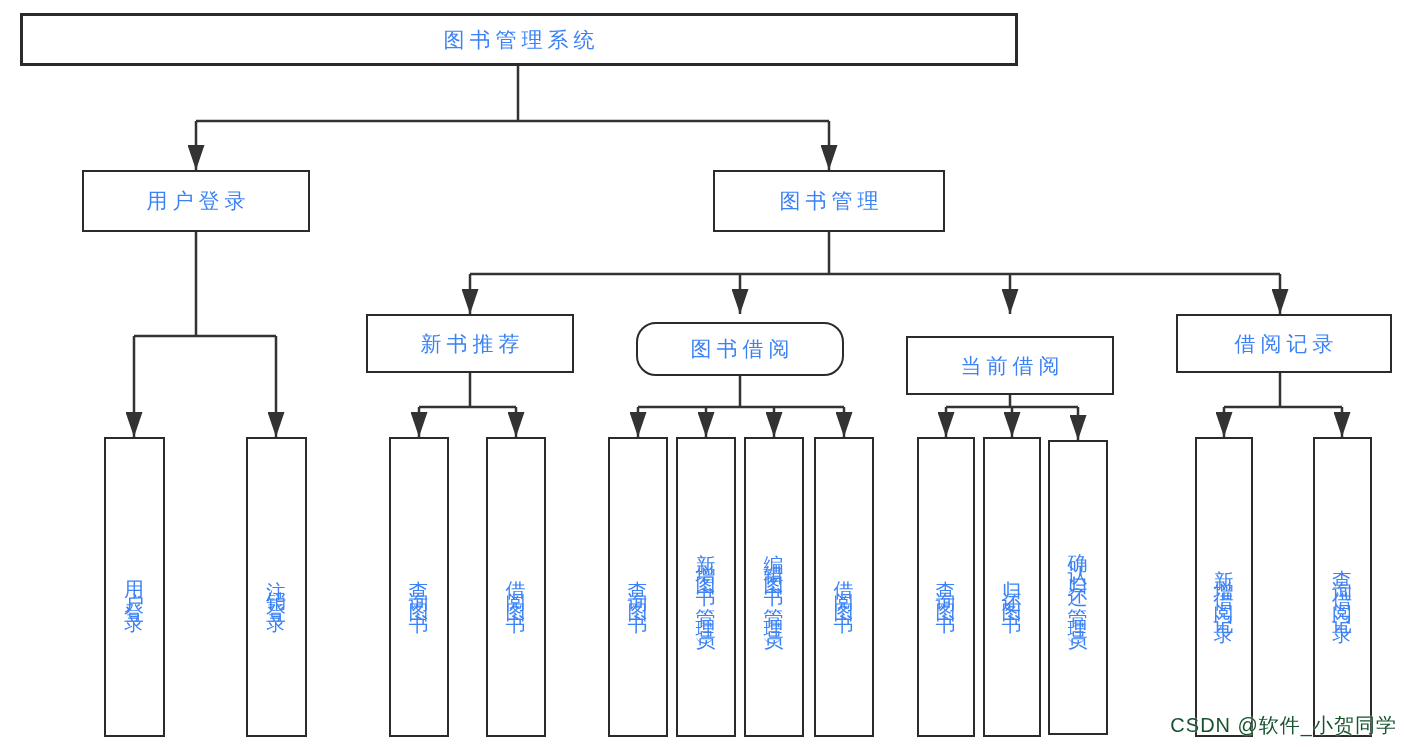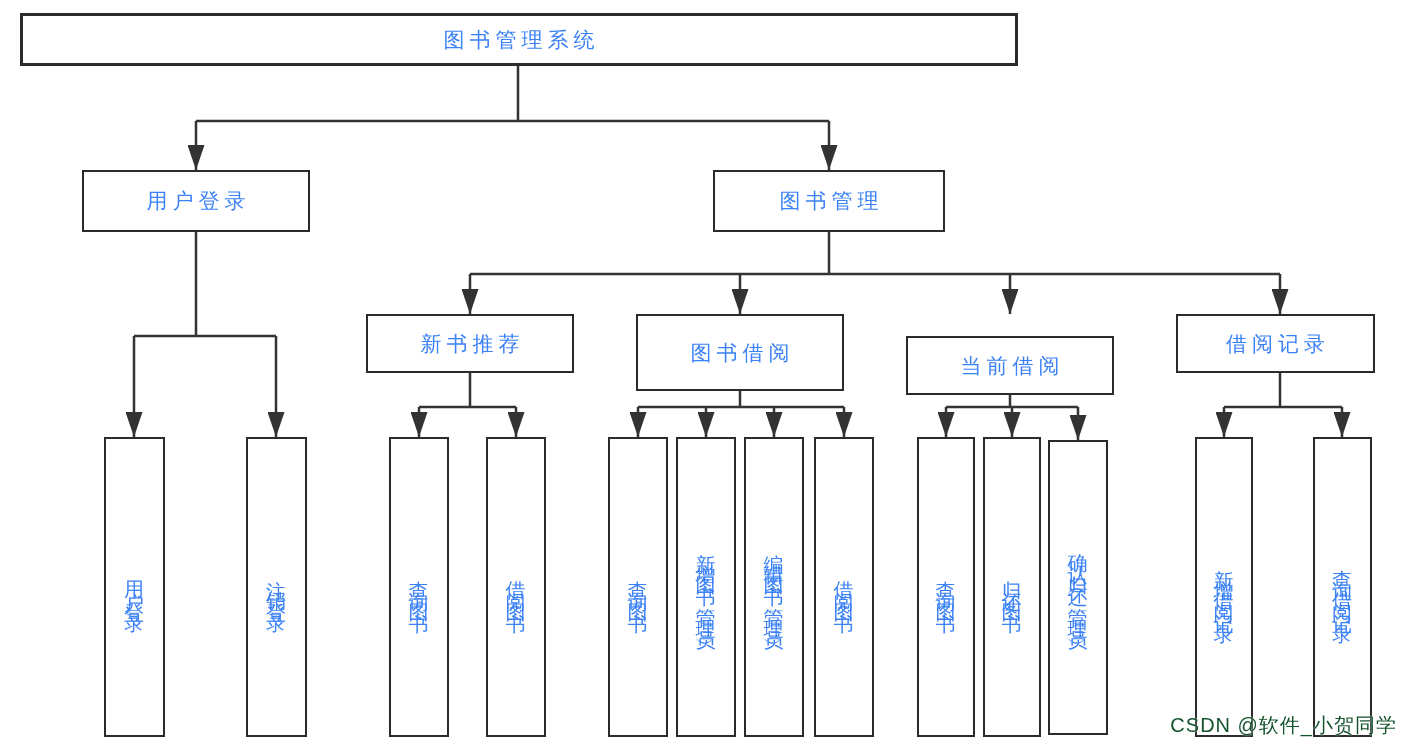--- a/index.html
+++ b/index.html
@@ -100,23 +100,23 @@
       <line x1="1342" y1="407" x2="1342" y2="437" marker-end="url(#arw)"></line>
     </g>
   </svg>
 
   <div class="box hbox root-box" style="left:20px; top:13px; width:998px; height:53px;">图书管理系统</div>
 
   <div class="box hbox" style="left:82px; top:170px; width:228px; height:62px;">用户登录</div>
   <div class="box hbox" style="left:713px; top:170px; width:232px; height:62px;">图书管理</div>
 
   <div class="box hbox" style="left:366px; top:314px; width:208px; height:59px;">新书推荐</div>
-  <div class="box hbox" style="left:636px; top:314px; width:208px; height:77px;">图书借阅</div>
+  <div class="box hbox" style="left:636px; top:322px; width:208px; height:54px;border-radius:20px;">图书借阅</div>
   <div class="box hbox" style="left:906px; top:314px; width:208px; height:59px;margin-top:22px;">当前借阅</div>
-  <div class="box hbox" style="left:1176px; top:314px; width:199px; height:59px;">借阅记录</div>
+  <div class="box hbox" style="left:1176px; top:314px; width:216px; height:59px;">借阅记录</div>
 
   <div class="box vbox" style="left:104px; top:437px; width:61px; height:300px;">用户登录</div>
   <div class="box vbox" style="left:246px; top:437px; width:61px; height:300px;">注销登录</div>
 
   <div class="box vbox" style="left:389px; top:437px; width:60px; height:300px;">查询图书</div>
   <div class="box vbox" style="left:486px; top:437px; width:60px; height:300px;">借阅图书</div>
 
   <div class="box vbox" style="left:608px; top:437px; width:60px; height:300px;">查询图书</div>
   <div class="box vbox" style="left:676px; top:437px; width:60px; height:300px;">新增图书（管理员）</div>
   <div class="box vbox" style="left:744px; top:437px; width:60px; height:300px;">编辑图书（管理员）</div>

